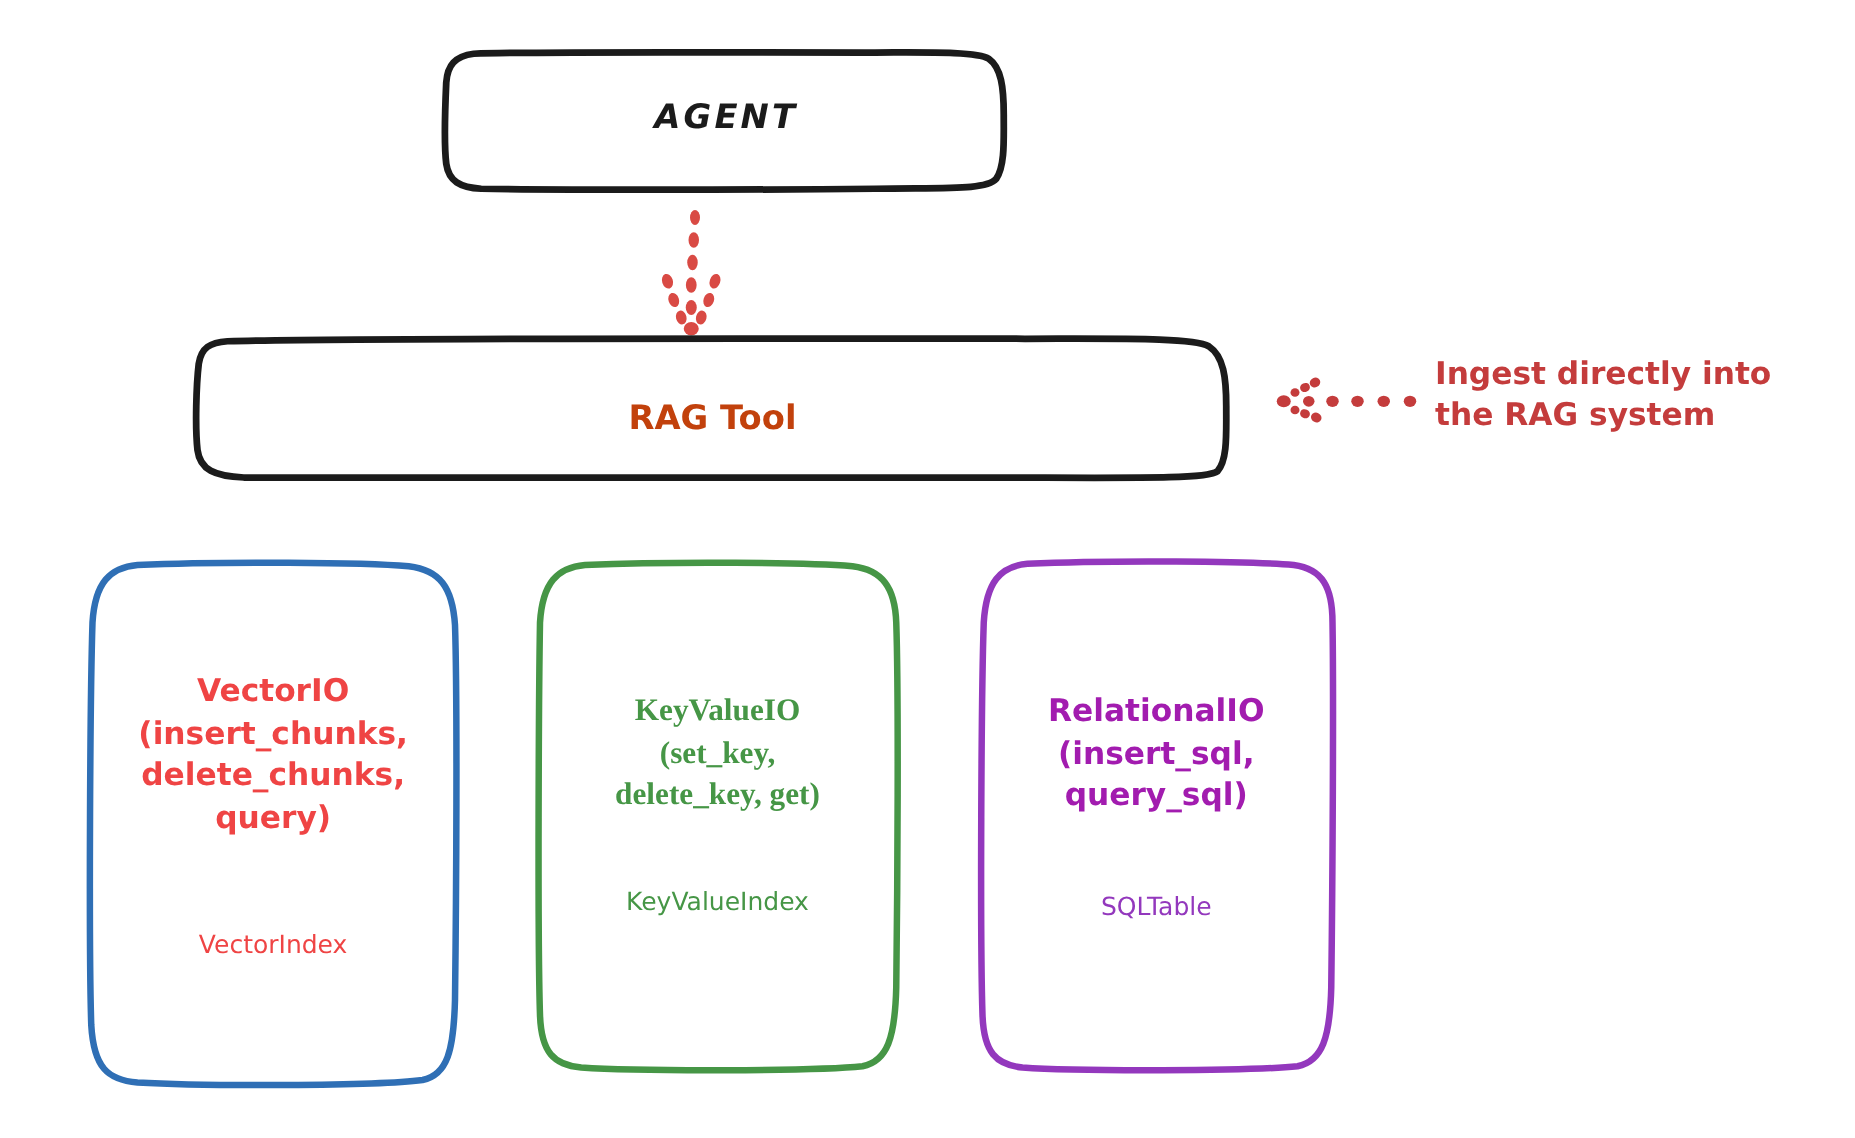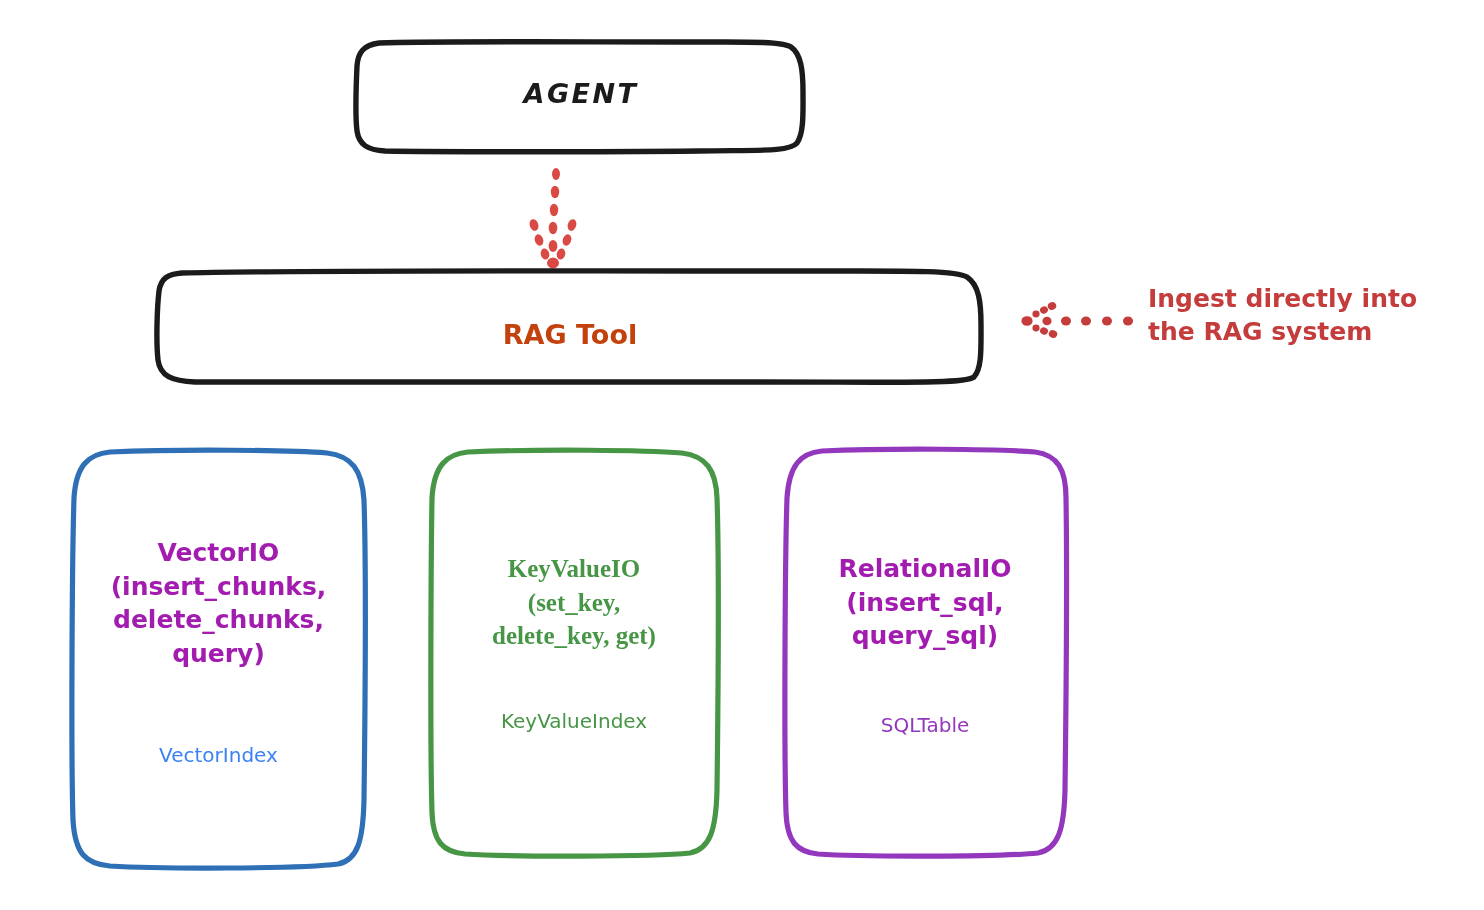--- a/index.html
+++ b/index.html
@@ -52,22 +52,22 @@
   
   .provider-api {
     font-size: 25px;
     font-weight: 600;
     line-height: 1.34;
   }
   .provider-index {
     font-size: 20px;
     font-weight: 400;
   }
-  #vector-api   { left: 72px;  top: 536px; width: 293px; color: #a21caf; }
-  #vector-index { left: 72px;  top: 742px; width: 293px; color: #3b82f6; }
+  #vector-api   { left: 72px;  top: 536px; width: 293px; color: #ef4444; }
+  #vector-index { left: 72px;  top: 742px; width: 293px; color: #ef4444; }
   #kv-api       { left: 430px; top: 552px; width: 288px; color: #469646; font-family: Liberation Serif, serif; }
   #kv-index     { left: 430px; top: 708px; width: 288px; color: #469646; }
   #rel-api      { left: 785px; top: 552px; width: 280px; color: #a21caf; }
   #rel-index    { left: 785px; top: 712px; width: 280px; color: #9338bd; }
   
   #ingest-note {
     position: absolute;
     left: 1148px;
     top: 282px;
     width: 330px;

